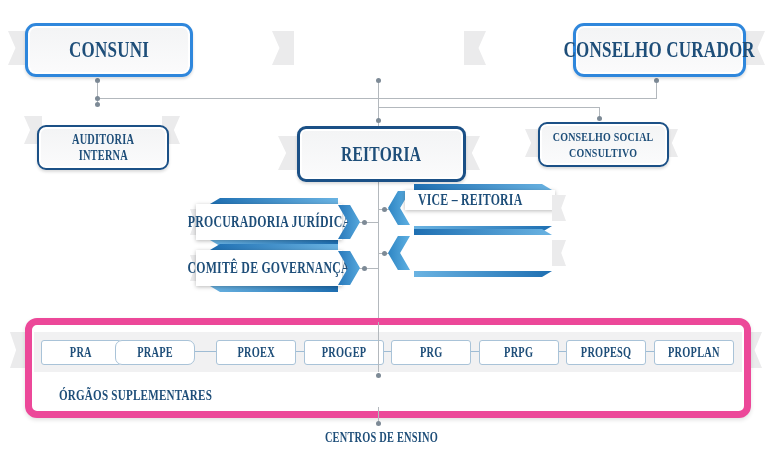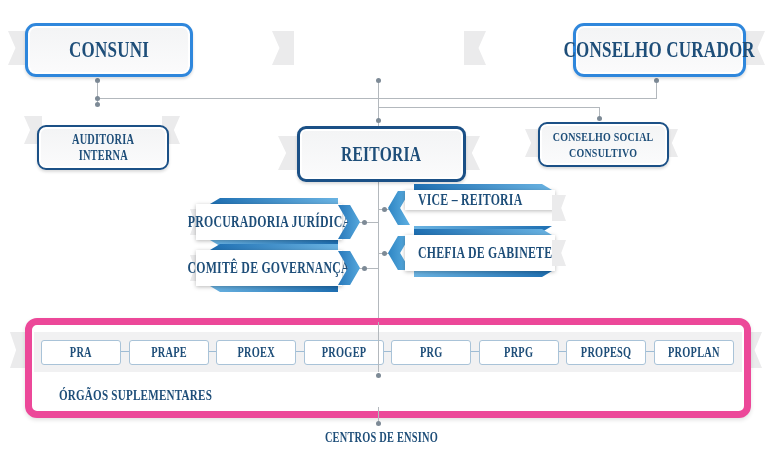--- a/index.html
+++ b/index.html
@@ -150,36 +150,33 @@
     <div class="bbody bfs" style="left:17px;top:7px;width:150px;height:20px;padding-left:13px;box-sizing:border-box;">
       <span class="cond" style="transform-origin:0 50%;">VICE – REITORIA</span>
     </div>
     <div class="tail r" style="left:164px;top:12px;width:14px;height:26px;"></div>
   </div>
 
   <div class="bgrp" style="left:388px;top:228px;">
     <div class="chev lt" style="left:0;top:8px;"></div>
     <div class="stripe st-l" style="left:26px;top:1px;width:138px;clip-path:polygon(0 0,calc(100% - 10px) 0,100% 100%,0 100%);"></div>
     <div class="stripe st-l2" style="left:26px;top:43px;width:138px;clip-path:polygon(0 0,100% 0,calc(100% - 10px) 100%,0 100%);"></div>
-    <div class="bbody bfs" style="left:17px;top:7px;width:150px;height:36px;padding-left:13px;box-sizing:border-box;">
-      <span class="cond" style="transform-origin:0 50%;">CHEFIA DE GABINETE</span>
-    </div>
     <div class="tail r" style="left:164px;top:12px;width:14px;height:26px;"></div>
   </div>
 
   <div class="tail l" style="left:10px;top:332px;width:18px;height:36px;"></div>
   <div class="tail r" style="left:740px;top:332px;width:22px;height:36px;"></div>
 
   <div class="bigbox">
     <div class="strip"></div>
     <div class="uline"></div>
     <div class="unit" style="left:9px;">
         <span class="cond">PRA</span>
       </div>
-    <div class="unit" style="left:97px;">
+    <div class="unit" style="left:83px;border-radius:7px;">
         <span class="cond">PRAPE</span>
       </div>
     <div class="unit" style="left:184px;">
         <span class="cond">PROEX</span>
       </div>
     <div class="unit" style="left:272px;">
         <span class="cond">PROGEP</span>
       </div>
     <div class="unit" style="left:359px;">
         <span class="cond">PRG</span>

